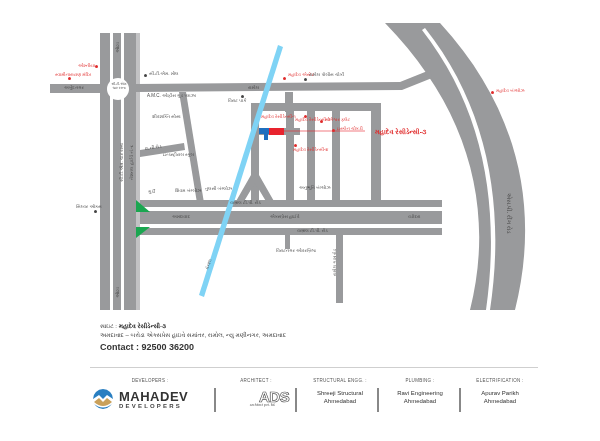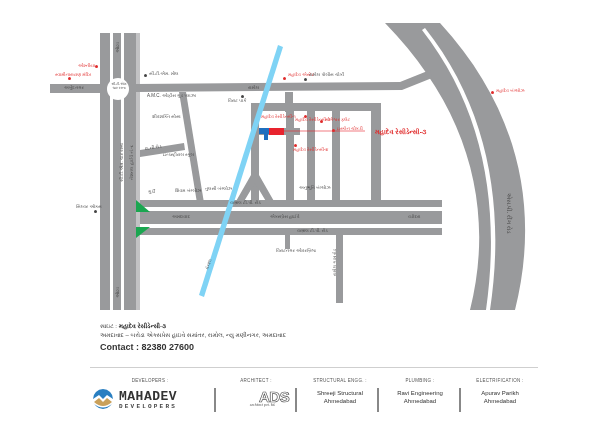--- a/index.html
+++ b/index.html
@@ -12,21 +12,21 @@
   .dot.red { background: #e02b2b; }
   .address { position: absolute; left: 100px; top: 322px; font-size: 6px; color: #333; line-height: 1.5; }
   .address .project { font-weight: bold; color: #222; }
   .address .contact { font-weight: bold; font-size: 9px; color: #333; margin-top: 1px; }
   .divider { position: absolute; left: 90px; top: 367px; width: 448px; height: 1px; background: #cfcfcf; }
   .credits { position: absolute; top: 378px; left: 0; width: 600px; height: 50px; }
   .credit { position: absolute; text-align: center; }
   .credit .role { font-size: 4.5px; color: #555; letter-spacing: 0.3px; }
   .credit .name { font-size: 6px; color: #333; line-height: 1.3; margin-top: 7px; }
   .vsep { position: absolute; top: 388px; width: 2px; height: 24px; background: #888; }
-  .logo-text { position: absolute; left: 119px; top: 389px; font-family: Liberation Mono, monospace; }
+  .logo-text { position: absolute; left: 119px; top: 389px; }
   .logo-text .big { font-size: 13px; font-weight: bold; color: #333; letter-spacing: 0.5px; }
   .logo-text .small { font-size: 6px; font-weight: bold; color: #444; letter-spacing: 2.2px; margin-top: -1px; }
   .ads { position: absolute; left: 236px; top: 388px; text-align: center; }
   .ads .mark { font-size: 15px; font-weight: bold; color: #fff; -webkit-text-stroke: 0.7px #555; font-family: "Liberation Sans", sans-serif; letter-spacing: -0.5px; margin-left: 23px; }
   .ads .sub { font-size: 3.5px; color: #555; margin-top: -2px; }
 </style>
 </head>
 <body>
 
 <div id="map">
@@ -133,21 +133,21 @@
   <div class="lbl red" style="left:496px;top:89px;">મહાદેવ બંગ્લોઝ</div>
   <div class="lbl" style="left:299px;top:186px;">અનુભૂતિ બંગ્લોઝ</div>
   <div class="lbl" style="left:276px;top:249px;">વિરાટનગર ઓવરબ્રિજ</div>
   <div class="dot" style="left:94px;top:210px;"></div>
   <div class="lbl" style="left:76px;top:205px;">સિલ્વર ઓક્સ</div>
 </div>
 
 <div class="address">
   <div><span>સાઇટ</span> : <span class="project">મહાદેવ રેસીડેન્સી-૩</span></div>
   <div>અમદાવાદ – બરોડા એક્સપ્રેસ હાઇવે સમાંતર, રામોલ, ન્યુ મણીનગર, અમદાવાદ</div>
-  <div class="contact">Contact : 82380 27600</div>
+  <div class="contact">Contact : 92500 36200</div>
 </div>
 
 <div class="divider"></div>
 
 <div class="credits">
   <div class="credit" style="left:110px;width:80px;top:0;">
     <div class="role">DEVELOPERS :</div>
   </div>
   <div class="credit" style="left:226px;width:60px;top:0;">
     <div class="role">ARCHITECT :</div>

